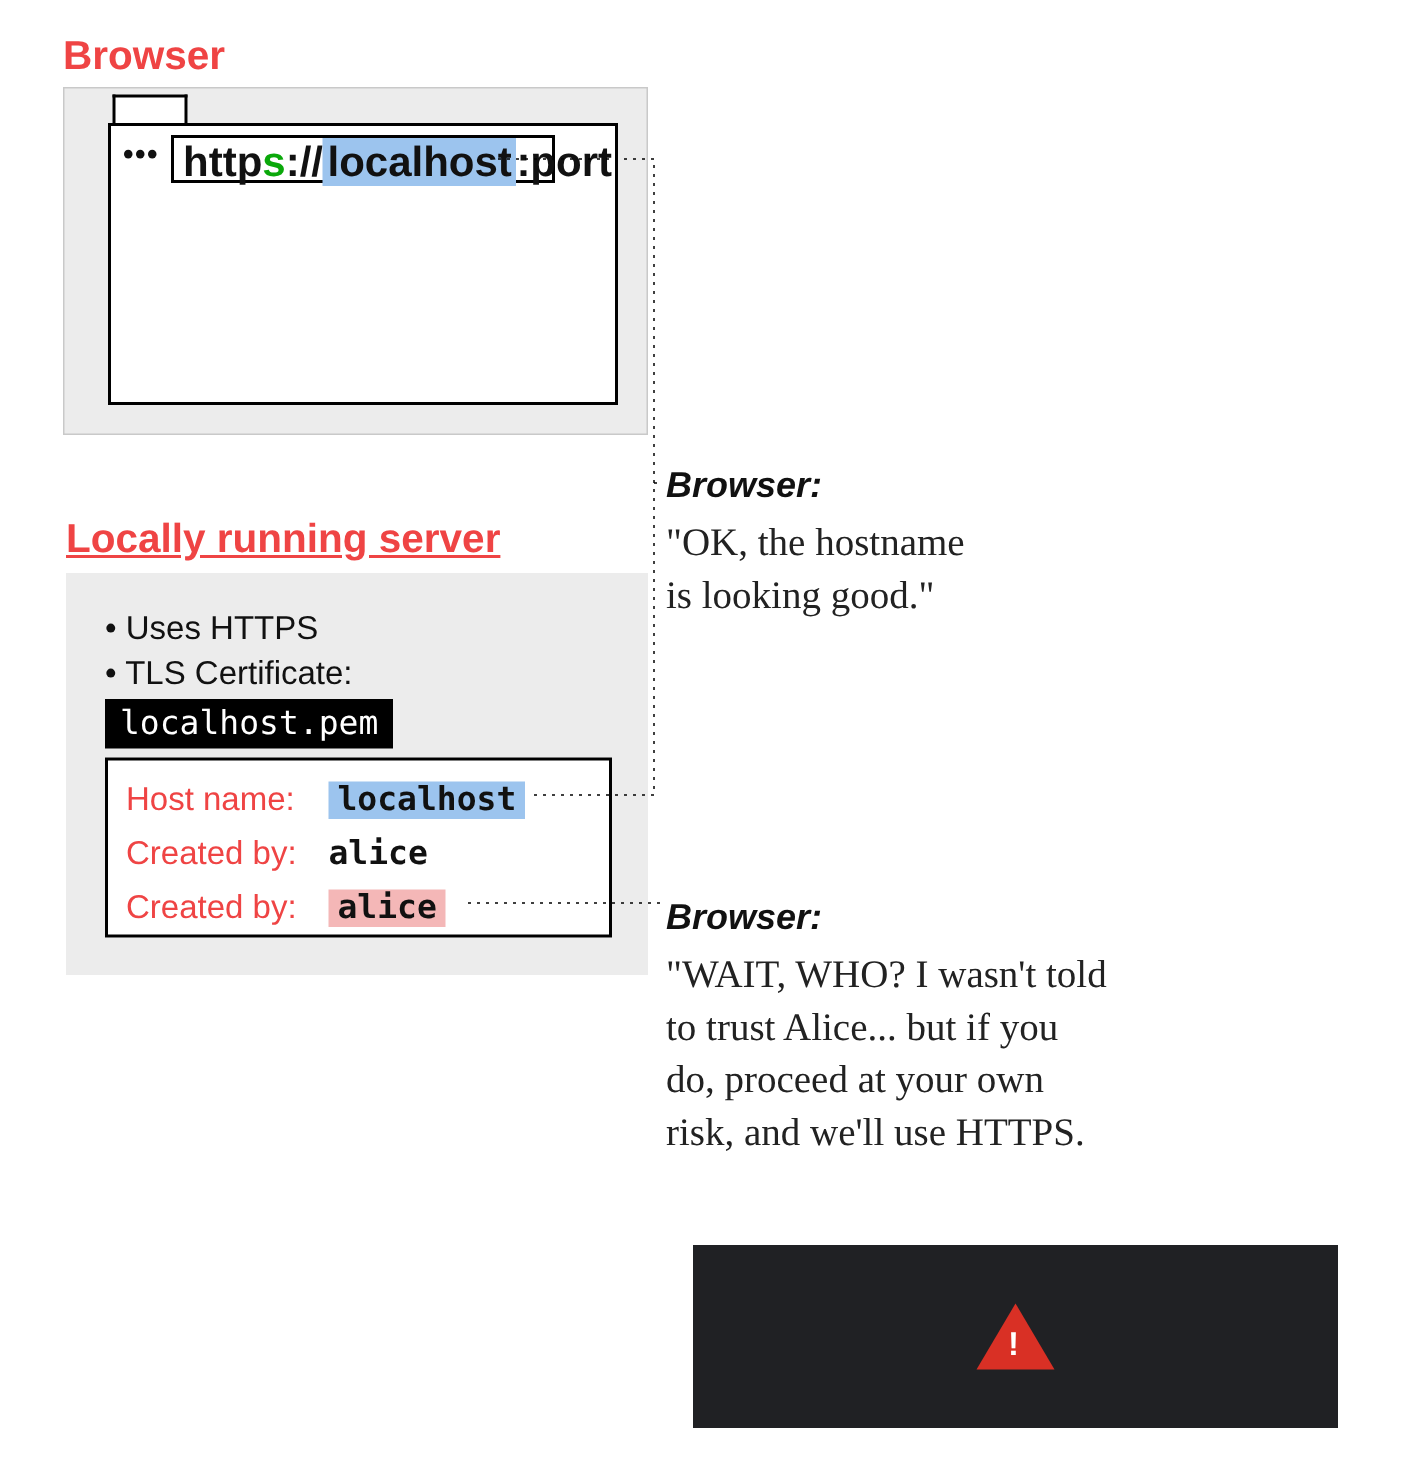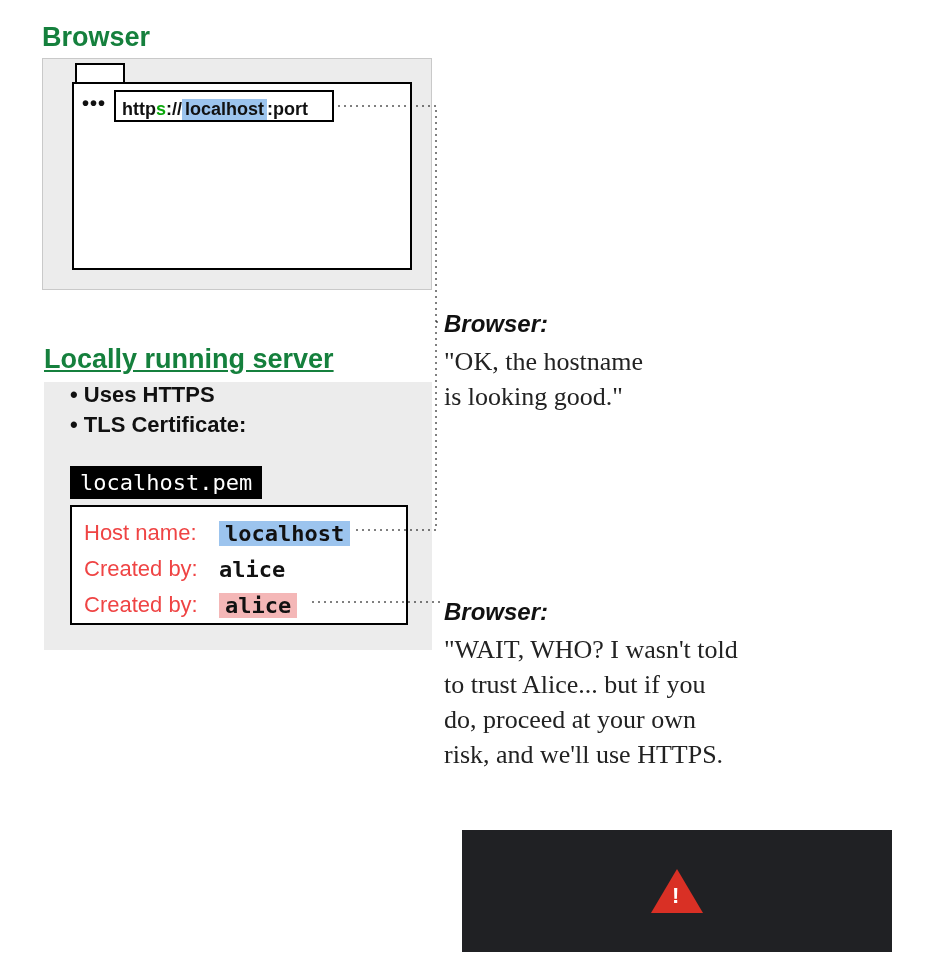--- a/index.html
+++ b/index.html
@@ -1,29 +1,29 @@
 <!DOCTYPE html>
 <html><head>
 <meta charset="utf-8">
 <style>
   html,body{margin:0;padding:0;background:#fff;}
   .stage{position:relative;width:939px;height:978px;font-family:Helvetica,Arial,sans-serif;color:#111;}
-  .gray-title{font-size:27px;font-weight:700;color:#15803d;}
+  .gray-title{font-size:27px;font-weight:700;color:#ef4444;}
   .title1{position:absolute;left:42px;top:22px;}
   .browser-box{position:absolute;left:42px;top:58px;width:388px;height:230px;background:#ececec;border:1px solid #c9c9c9;}
   .browser-window{position:absolute;left:72px;top:82px;width:340px;height:188px;background:#fff;border:2px solid #000;box-sizing:border-box;}
   .tab{position:absolute;left:75px;top:63px;width:50px;height:19px;background:#fff;border:2px solid #000;border-bottom:none;box-sizing:border-box;}
   .tabbar{position:absolute;left:72px;top:82px;width:340px;height:48px;background:#e9e9e9;border:2px solid #000;border-bottom:none;box-sizing:border-box;}
   .dots{position:absolute;left:82px;top:92px;font-size:20px;font-weight:700;letter-spacing:1px;}
-  .addr{position:absolute;left:114px;top:90px;width:220px;height:32px;background:#fff;border:2px solid #000;box-sizing:border-box;padding:0 6px;display:flex;align-items:flex-end;font-family:"Helvetica Neue",Arial,sans-serif;font-weight:700;font-size:18px;}
+  .addr{position:absolute;left:114px;top:90px;width:256px;height:32px;background:#fff;border:2px solid #000;box-sizing:border-box;padding:0 6px;display:flex;align-items:flex-start;font-family:"Helvetica Neue",Arial,sans-serif;font-weight:700;font-size:28px;}
   .url-s{color:#0aa80a;}
   .url-host{background:#9cc4ee;padding:0 3px;}
   .title2{position:absolute;left:44px;top:344px;text-decoration:underline;}
   .server-box{position:absolute;left:44px;top:382px;width:388px;height:268px;background:#ececec;}
-  .bullets{position:absolute;left:70px;top:380px;font-size:22px;font-weight:700;line-height:1.35;}
+  .bullets{position:absolute;left:70px;top:404px;font-size:22px;font-weight:400;line-height:1.35;}
   .file{position:absolute;left:70px;top:466px;background:#000;color:#fff;font-family:"Menlo","Consolas",monospace;font-weight:400;font-size:22px;padding:4px 10px;}
   .cert{position:absolute;left:70px;top:505px;width:338px;height:120px;background:#fff;border:2px solid #000;box-sizing:border-box;padding:8px 12px;font-size:22px;}
   .cert-row{display:flex;align-items:center;height:36px;}
   .cert-key{color:#ef4444;width:135px;}
   .cert-val{font-family:"Menlo","Consolas",monospace;font-weight:700;}
   .val-host{background:#9cc4ee;padding:0 6px;}
   .val-signed{background:#f4b7b7;padding:0 6px;}
   .speaker{position:absolute;font-size:24px;font-weight:700;font-style:italic;}
   .speaker1{left:444px;top:310px;}
   .speaker2{left:444px;top:598px;}

